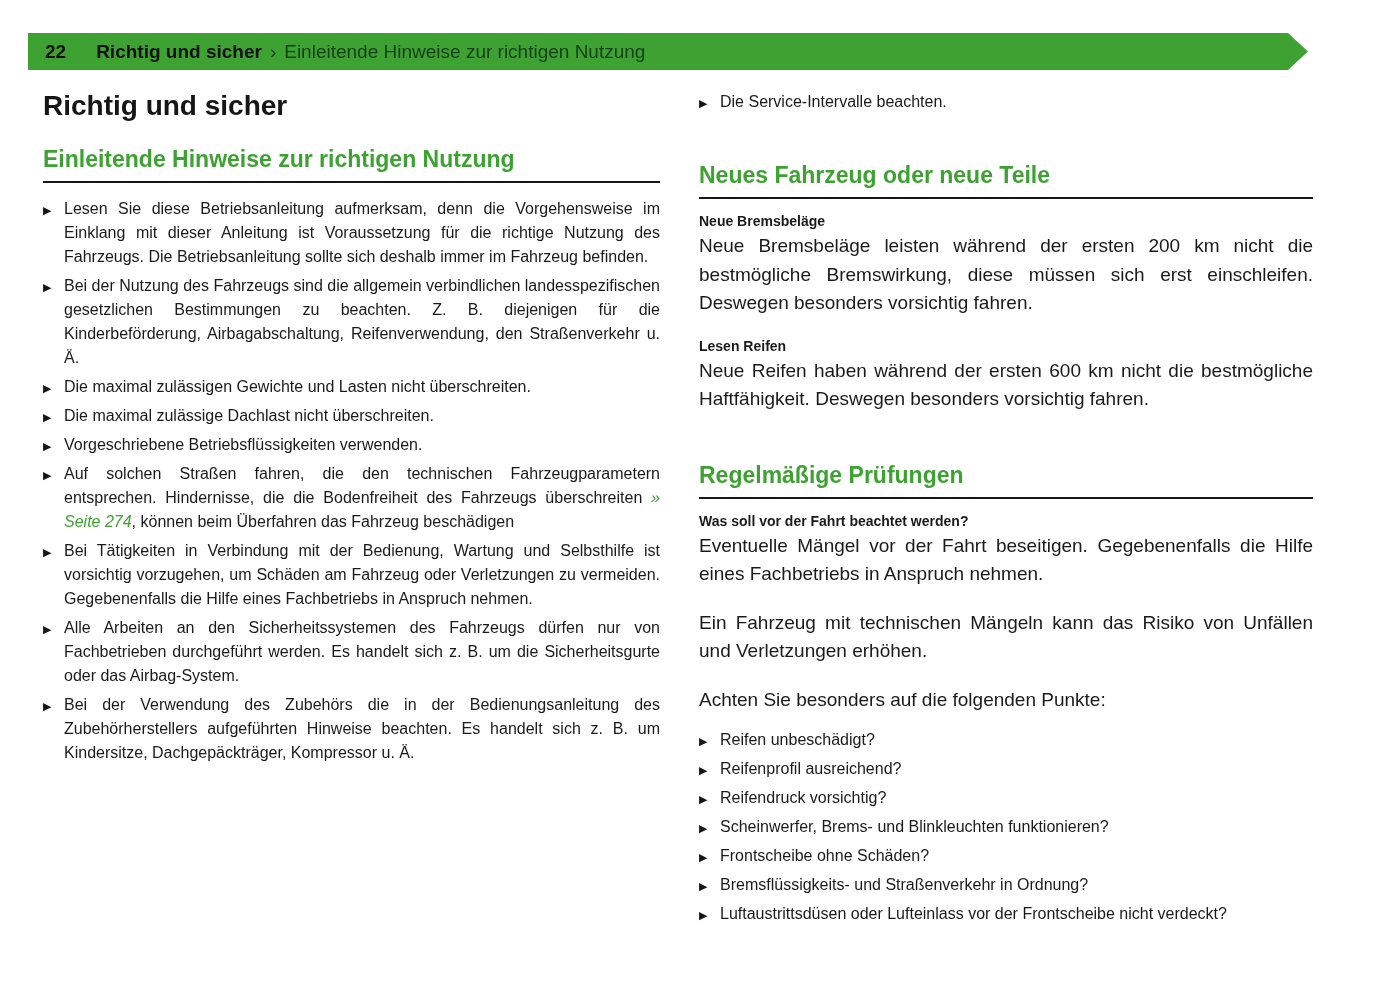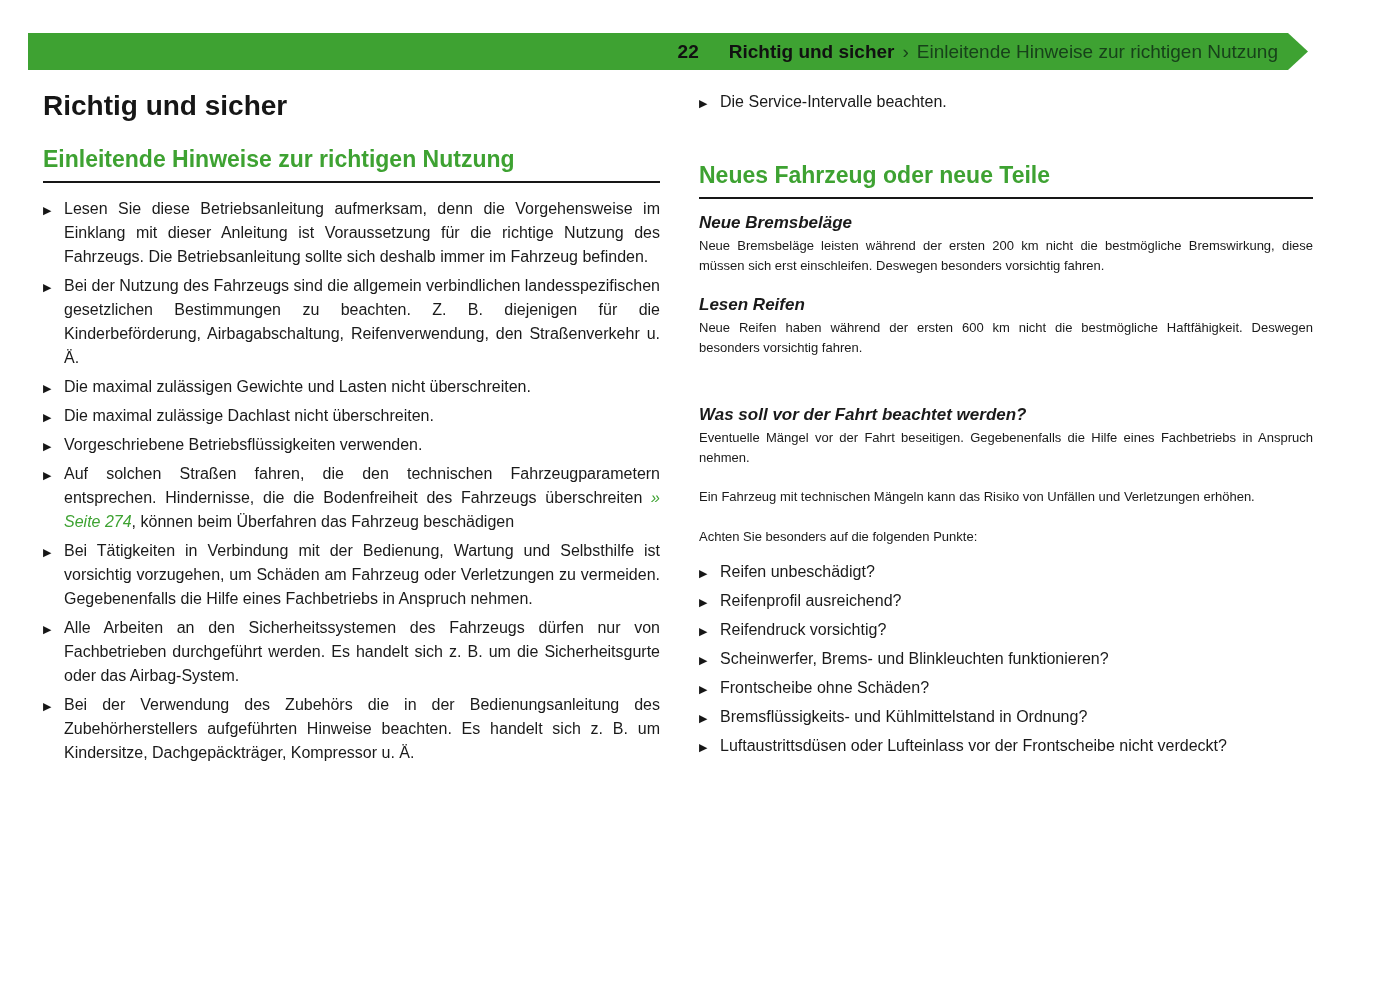--- a/index.html
+++ b/index.html
@@ -8,21 +8,21 @@
   body {
     width:1378px; height:1000px; background:#ffffff; position:relative;
     font-family:"Liberation Sans","DejaVu Sans",sans-serif; color:var(--ink);
     overflow:hidden;
   }
   .header-bar {
     position:absolute; left:28px; top:33px; width:1280px; height:37px;
     background:var(--green);
     clip-path:polygon(0 0, calc(100% - 20px) 0, 100% 50%, calc(100% - 20px) 100%, 0 100%);
     display:flex; align-items:center; padding:0 30px 0 17px;
-    font-size:19px; color:#10230d;justify-content:flex-end;
+    font-size:19px; color:#10230d;
   }
   .header-bar .num { font-weight:bold; margin-right:30px; color:#111; }
   .header-bar .sect { font-weight:bold; color:#111; }
   .header-bar .sep { margin:0 8px; color:#17411a; }
   .header-bar .sub { color:#17411a; }
   .content {
     position:absolute; top:90px; left:43px; width:1270px;
     display:flex; gap:39px;
   }
   .col-left  { width:617px; }
@@ -36,22 +36,22 @@
     border-bottom:2px solid #161616;
   }
   .bullet { display:flex; margin:0 0 5px 0; }
   .bullet .marker {
     flex:0 0 21px; font-size:11px; padding-top:7px; color:#161616;
   }
   .bullet .bullet-text {
     flex:1; font-size:16px; line-height:1.5; text-align:justify;
   }
   .link { color:var(--green); text-decoration:none; cursor:pointer;font-style:italic; }
-  .subhead { font-size:17px; font-weight:bold; margin:0 0 3px 0;font-style:italic; }
-  .para { font-size:13px; line-height:1.5; margin:0 0 20px 0; text-align:justify; }
+  .subhead { font-size:14px; font-weight:bold; margin:0 0 3px 0; }
+  .para { font-size:19px; line-height:1.5; margin:0 0 20px 0; text-align:justify; }
   .top-bullet { margin-bottom:48px; }
   .gap-lg { margin-bottom:48px; }
   .intro-line { margin-bottom:14px; }
   .checklist { margin-top:0; }
 </style>
 </head>
 <body>
 
 <div class="header-bar">
   <span class="num">22</span>
@@ -111,20 +111,21 @@
     </div>
 
     <h2 class="section-heading">Neues Fahrzeug oder neue Teile</h2>
 
     <p class="subhead">Neue Bremsbeläge</p>
     <p class="para">Neue Bremsbeläge leisten während der ersten 200 km nicht die bestmögliche Bremswirkung, diese müssen sich erst einschleifen. Deswegen besonders vorsichtig fahren.</p>
 
     <p class="subhead">Lesen Reifen</p>
     <p class="para gap-lg">Neue Reifen haben während der ersten 600 km nicht die bestmögliche Haftfähigkeit. Deswegen besonders vorsichtig fahren.</p>
 
+    <h2 class="section-heading">Regelmäßige Prüfungen</h2>
 
     <p class="subhead">Was soll vor der Fahrt beachtet werden?</p>
     <p class="para">Eventuelle Mängel vor der Fahrt beseitigen. Gegebenenfalls die Hilfe eines Fachbetriebs in Anspruch nehmen.</p>
     <p class="para">Ein Fahrzeug mit technischen Mängeln kann das Risiko von Unfällen und Verletzungen erhöhen.</p>
     <p class="para intro-line">Achten Sie besonders auf die folgenden Punkte:</p>
 
     <div class="checklist">
       <div class="bullet">
         <span class="marker">▶</span>
         <span class="bullet-text">Reifen unbeschädigt?</span>
@@ -140,21 +141,21 @@
       <div class="bullet">
         <span class="marker">▶</span>
         <span class="bullet-text">Scheinwerfer, Brems- und Blinkleuchten funktionieren?</span>
       </div>
       <div class="bullet">
         <span class="marker">▶</span>
         <span class="bullet-text">Frontscheibe ohne Schäden?</span>
       </div>
       <div class="bullet">
         <span class="marker">▶</span>
-        <span class="bullet-text">Bremsflüssigkeits- und Kühlmittelstand in Ordnung?</span>
+        <span class="bullet-text">Bremsflüssigkeits- und Straßenverkehr in Ordnung?</span>
       </div>
       <div class="bullet">
         <span class="marker">▶</span>
         <span class="bullet-text">Luftaustrittsdüsen oder Lufteinlass vor der Frontscheibe nicht verdeckt?</span>
       </div>
     </div>
   </div>
 
 </div>
 

